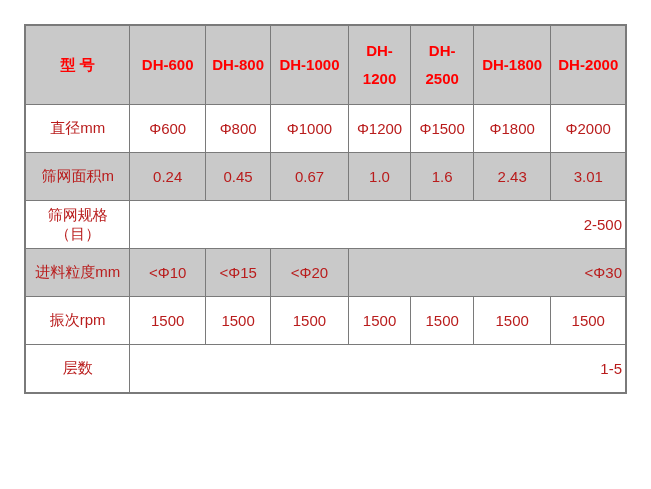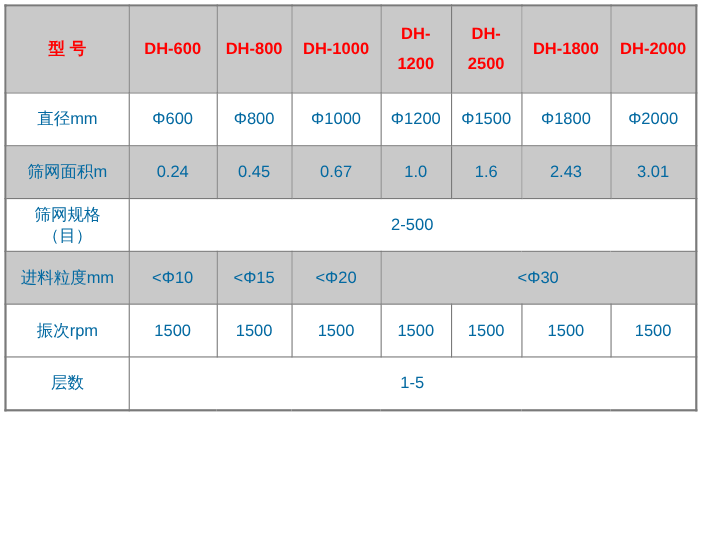--- a/index.html
+++ b/index.html
@@ -4,54 +4,54 @@
 <style>
   html, body {
     margin: 0;
     background: #ffffff;
     font-family: "Liberation Sans", sans-serif;
   }
   .page {
     width: 651px;
     height: 489px;
     box-sizing: border-box;
-    padding: 4px;
+    padding: 24px;
     background: #ffffff;
   }
   table.spec-table {
     border-collapse: collapse;
     table-layout: fixed;
     border: 2px solid #7a7a7a;
   }
   .spec-table th,
   .spec-table td {
     border: 1px solid #7a7a7a;
     text-align: center;
     vertical-align: middle;
     font-size: 15px;
-    color: #0369a1;
+    color: #b91c1c;
     padding: 0 3px;
     overflow: hidden;
   }
   .spec-table thead th {
     background: #c9c9c9;
     color: #ff0000;
     font-weight: bold;
     height: 78px;
     line-height: 1.85;
   }
   .spec-table tbody td {
     height: 47px;
     background: #ffffff;
   }
   .spec-table tr.shaded td {
     background: #c9c9c9;
   }
   .spec-table td.merged {
-    text-align: center;
+    text-align: right;
     margin-left: 32px;
   }
 </style>
 </head>
 <body>
 
 <div class="page">
   <table class="spec-table">
     <colgroup>
       <col style="width:112px">

